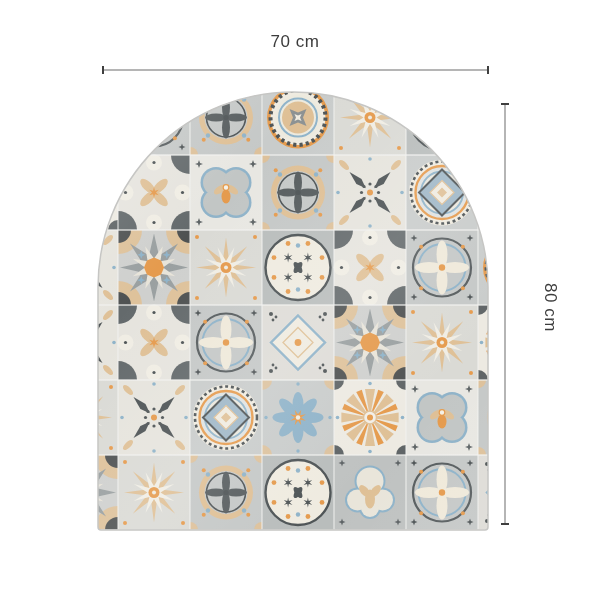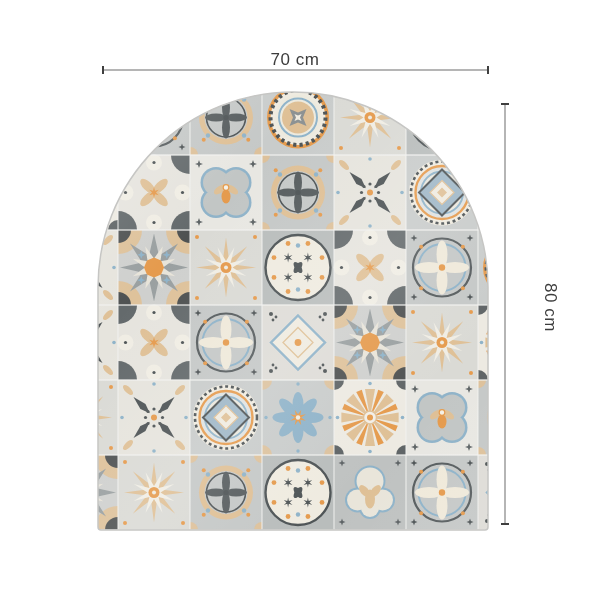--- a/index.html
+++ b/index.html
@@ -4,21 +4,21 @@
 <style>
   html,body{margin:0;padding:0;background:#ffffff;}
   #stage{
     position:relative;width:600px;height:600px;background:#ffffff;overflow:hidden;
     font-family:"Liberation Sans", sans-serif;
   }
   #mat-svg{position:absolute;left:0;top:0;}
   .dim-label{
     position:absolute;color:#3c3c3c;font-size:17px;letter-spacing:.5px;
   }
-  #width-label{left:195px;top:50px;width:200px;text-align:center;}
+  #width-label{left:195px;top:32px;width:200px;text-align:center;}
   #height-label{left:540px;top:283px;writing-mode:vertical-rl;}
   .dim-line{position:absolute;background:#b5b5b5;}
   #width-line{left:103px;top:69px;width:385px;height:2px;}
   #height-line{left:504px;top:104px;width:2px;height:421px;}
   .tick{position:absolute;background:#3f3f3f;}
   .tick-v{width:2px;height:8px;}
   .tick-h{width:8px;height:2px;}
   #wt-left{left:102px;top:66px;}
   #wt-right{left:487px;top:66px;}
   #ht-top{left:501px;top:103px;}

